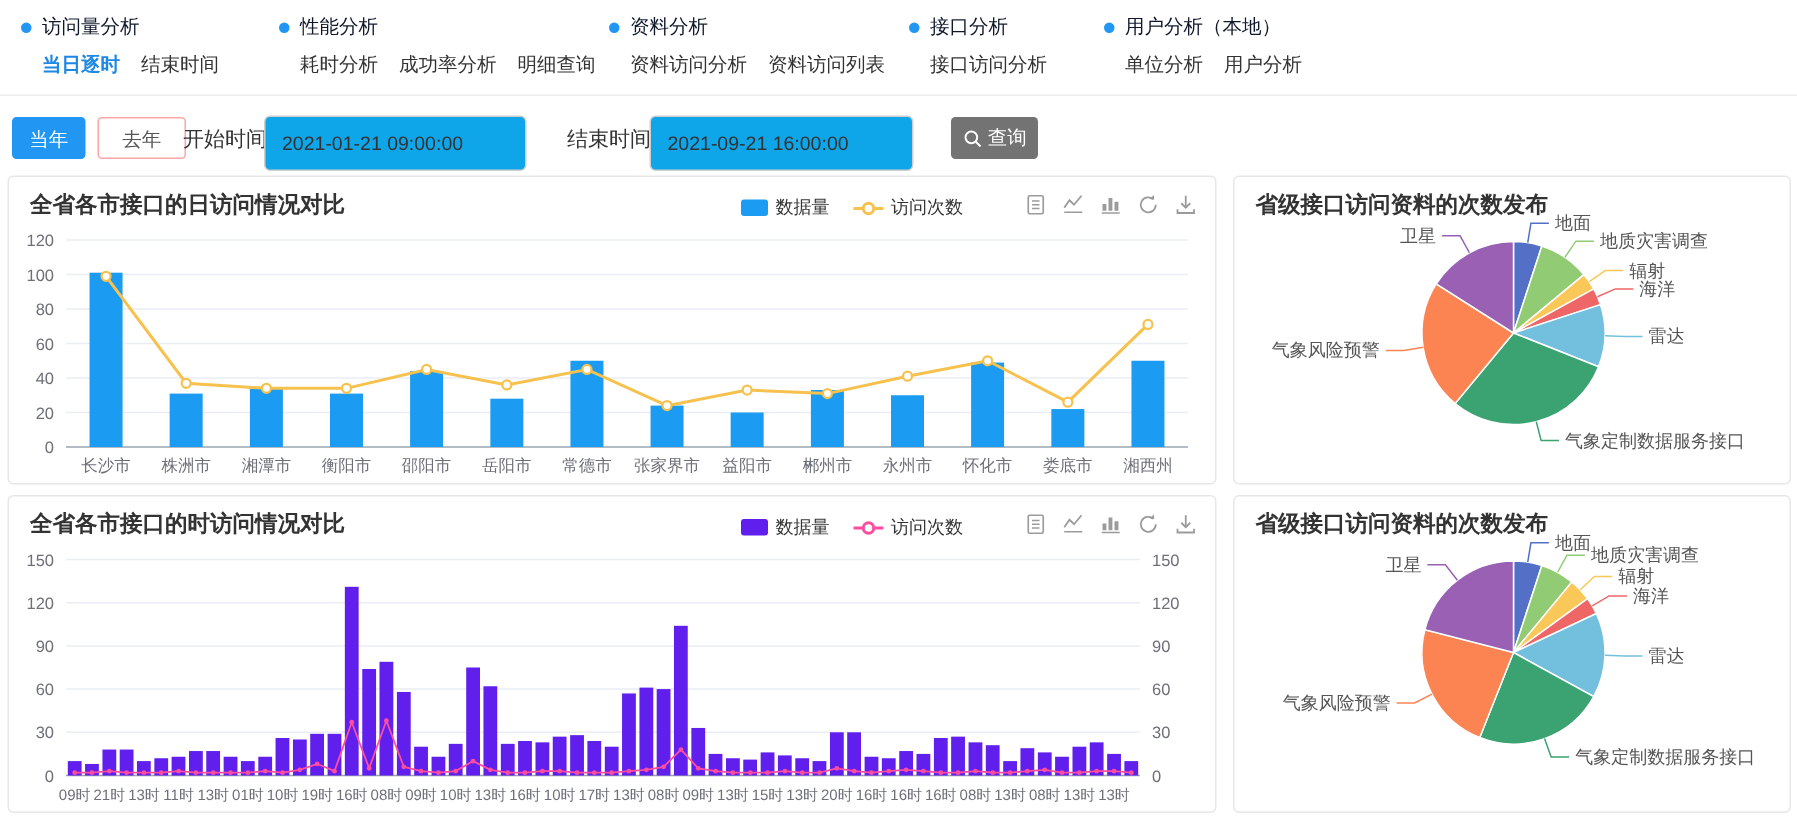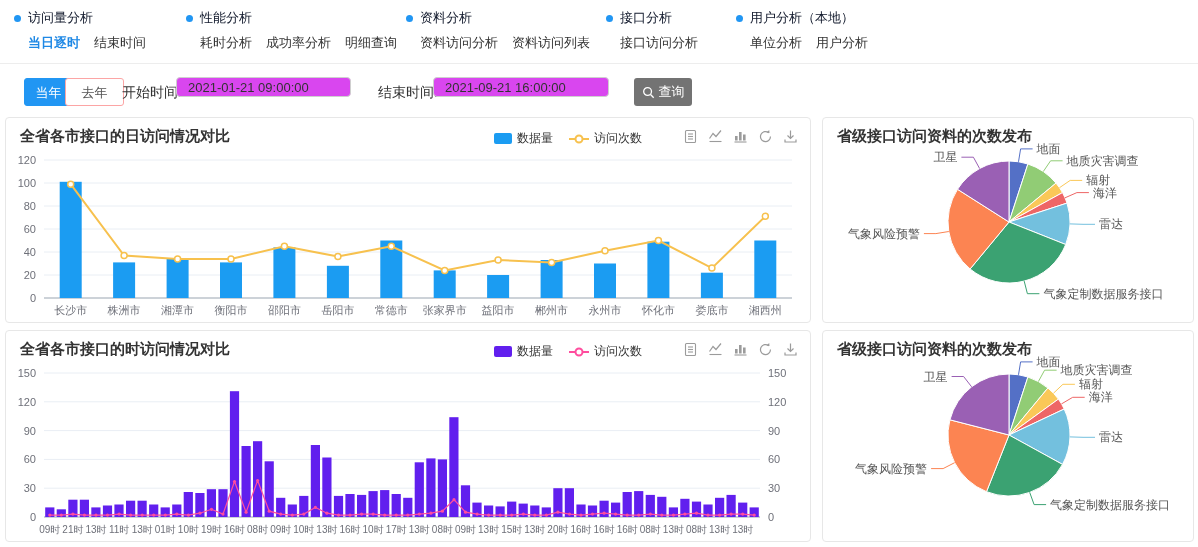--- a/index.html
+++ b/index.html
@@ -13,26 +13,26 @@
   .nav-group{position:absolute;top:9px;}
   .nav-group.g0{left:14px}.nav-group.g1{left:186px}.nav-group.g2{left:406px}.nav-group.g3{left:606px}.nav-group.g4{left:736px}
   .nav-title{display:flex;align-items:center;gap:7px;font-size:13px;color:#0f172a;}
   .bullet{width:7px;height:7px;border-radius:50%;background:#2196f3;flex:0 0 auto;}
   .nav-items{margin:7px 0 0 14px;display:flex;gap:14px;font-size:13px;color:#333;}
   .nav-item{cursor:pointer;white-space:nowrap;}
   .nav-item.active{color:#1e88e5;font-weight:bold;}
   
   .filters{position:absolute;top:64px;left:0;width:1198px;height:50px;background:#fff;}
   .btn{position:absolute;top:14px;height:28px;border-radius:3px;font-size:13px;line-height:26px;text-align:center;cursor:pointer;box-sizing:border-box;}
-  .btn-this-year{left:24px;width:49px;background:#2196f3;border:1px solid #2196f3;color:#fff;}
+  .btn-this-year{left:8px;width:49px;background:#2196f3;border:1px solid #2196f3;color:#fff;}
   .btn-last-year{left:65px;width:59px;background:#fff;border:1px solid #fca5a5;color:#555;}
   .flabel{position:absolute;top:20px;font-size:14px;color:#333;}
   .flabel.start{left:122px}.flabel.end{left:378px}
-  .finput{position:absolute;top:13px;height:20px;border:1px solid #cfcfcf;border-radius:4px;font-size:13px;color:#333;
-    padding:0 11px;box-sizing:border-box;background:#d946ef;outline:none;font-family:inherit;}
+  .finput{position:absolute;top:13px;height:37px;border:1px solid #cfcfcf;border-radius:4px;font-size:13px;color:#333;
+    padding:0 11px;box-sizing:border-box;background:#0ea5e9;outline:none;font-family:inherit;}
   .finput.start{left:176px;width:175px}.finput.end{left:433px;width:176px}
   .btn-search{left:634px;width:58px;background:#737373;border:none;color:#fff;display:flex;align-items:center;justify-content:center;gap:4px;}
   .btn-search svg{display:block}
   
   .card{position:absolute;background:#fff;border:1px solid #e7e7e7;border-radius:4px;box-sizing:border-box;}
   .card.daily {left:5px;  top:117px;width:806px;height:206px;}
   .card.hourly{left:5px;  top:330px;width:806px;height:212px;}
   .card.pie1  {left:822px;top:117px;width:372px;height:206px;}
   .card.pie2  {left:822px;top:330px;width:372px;height:212px;}
   .card-title{position:absolute;left:14px;top:9px;font-size:15px;font-weight:bold;color:#333;z-index:2;}

